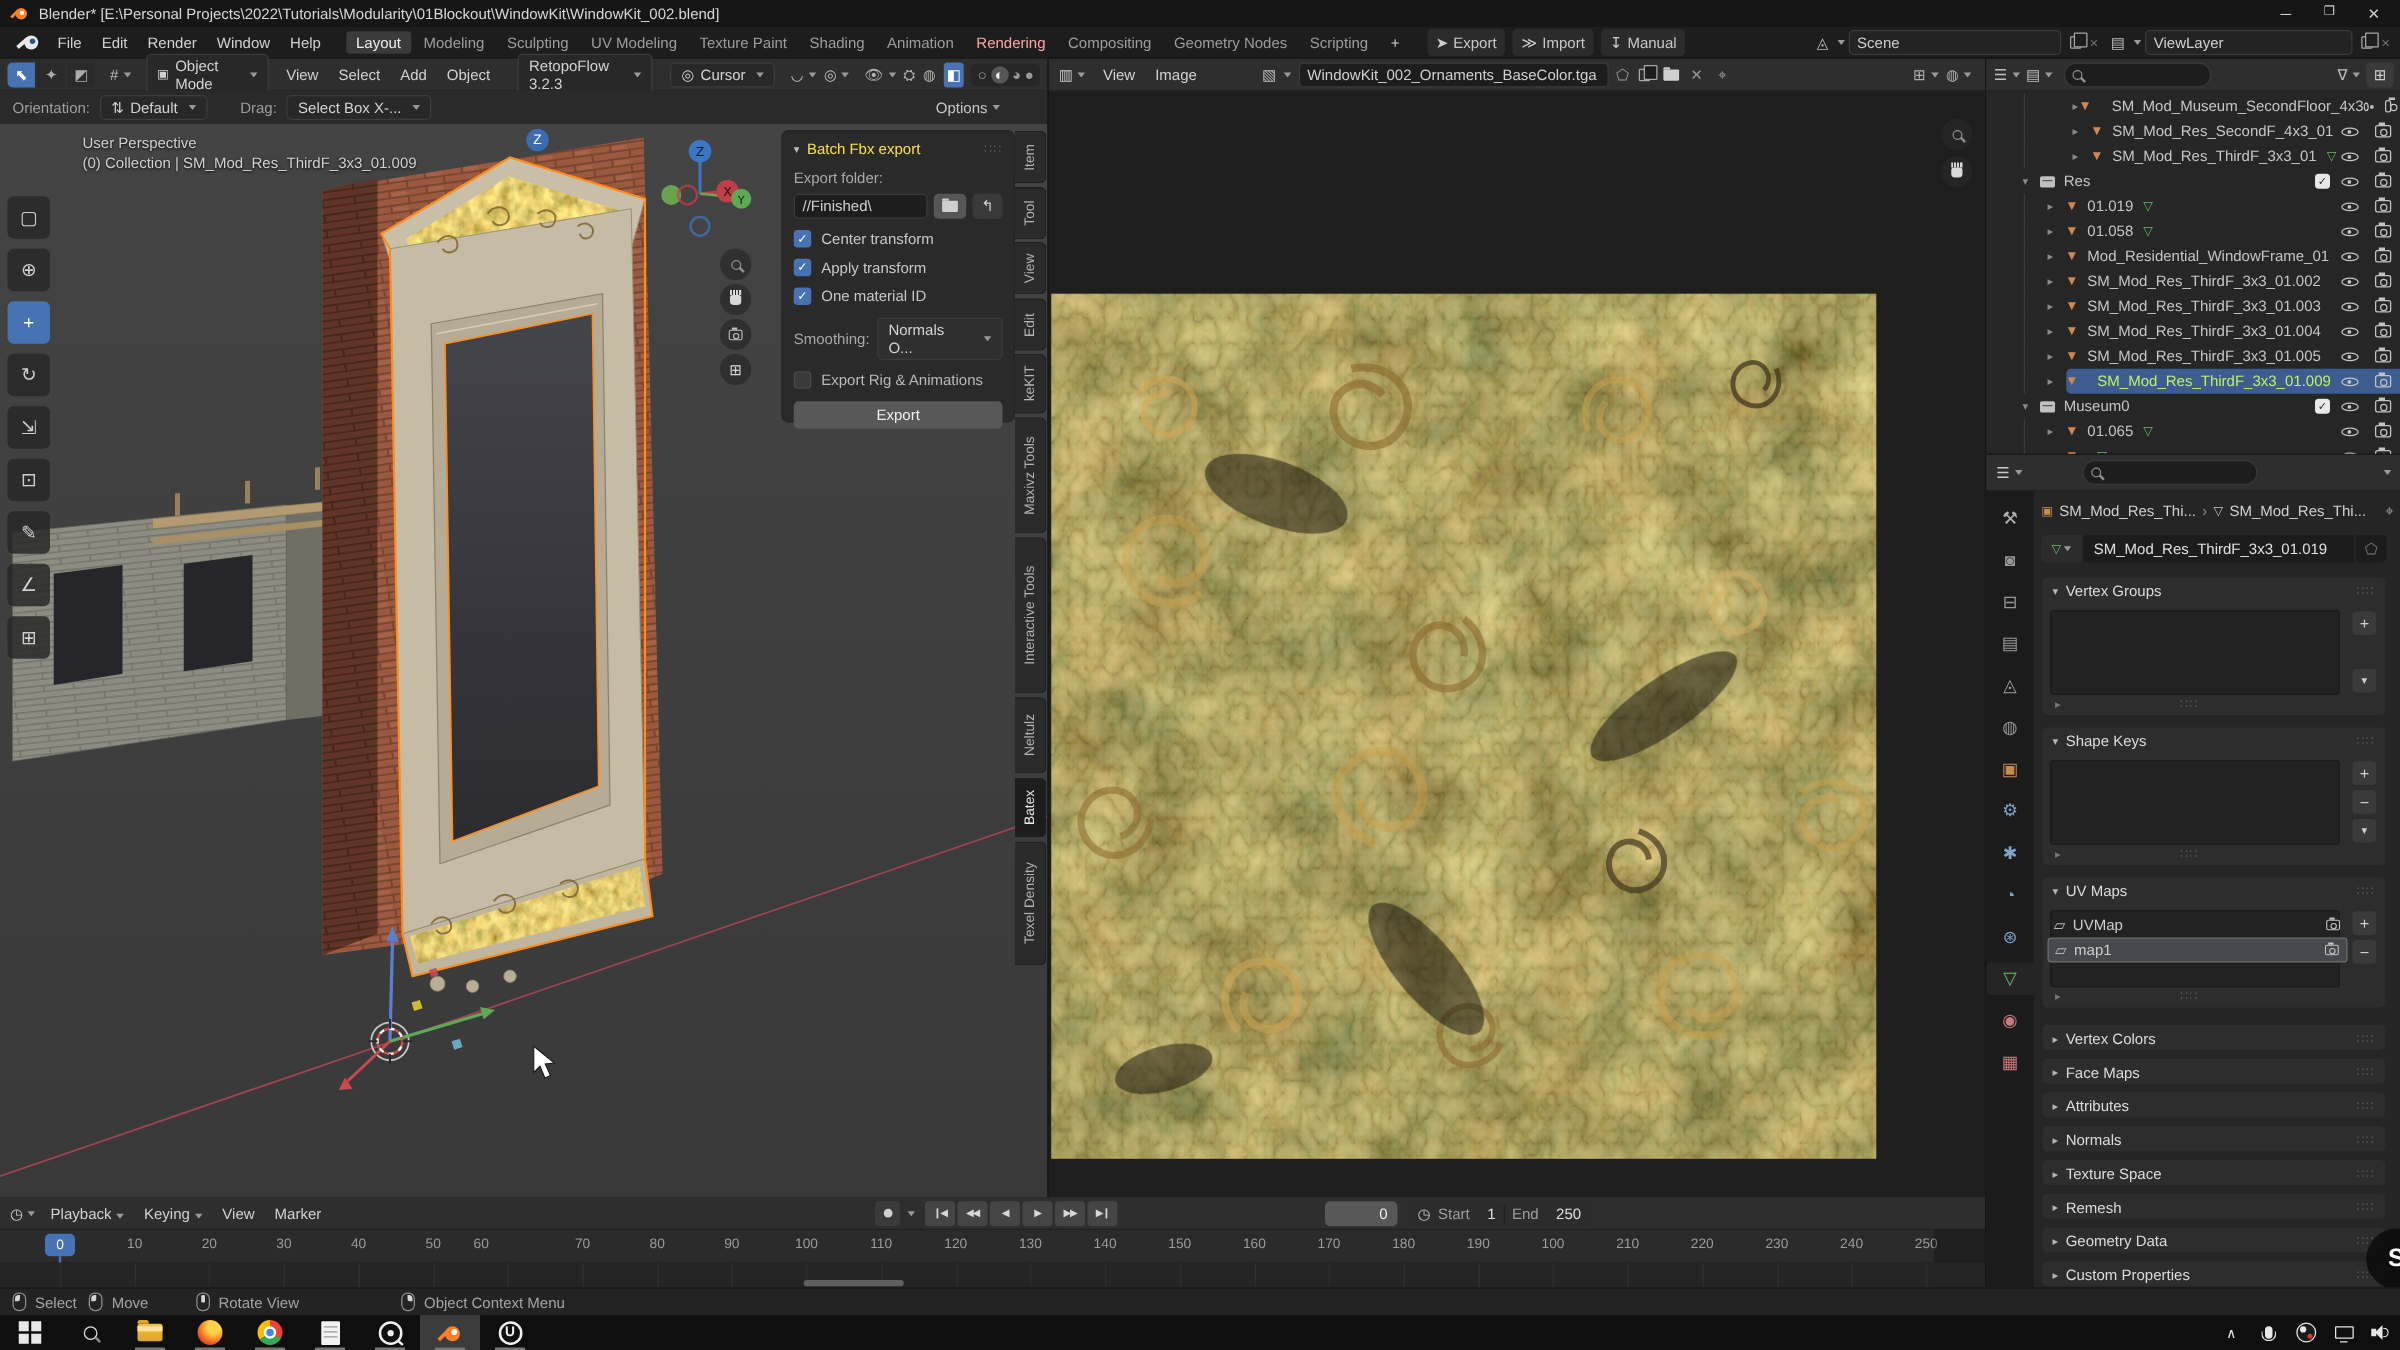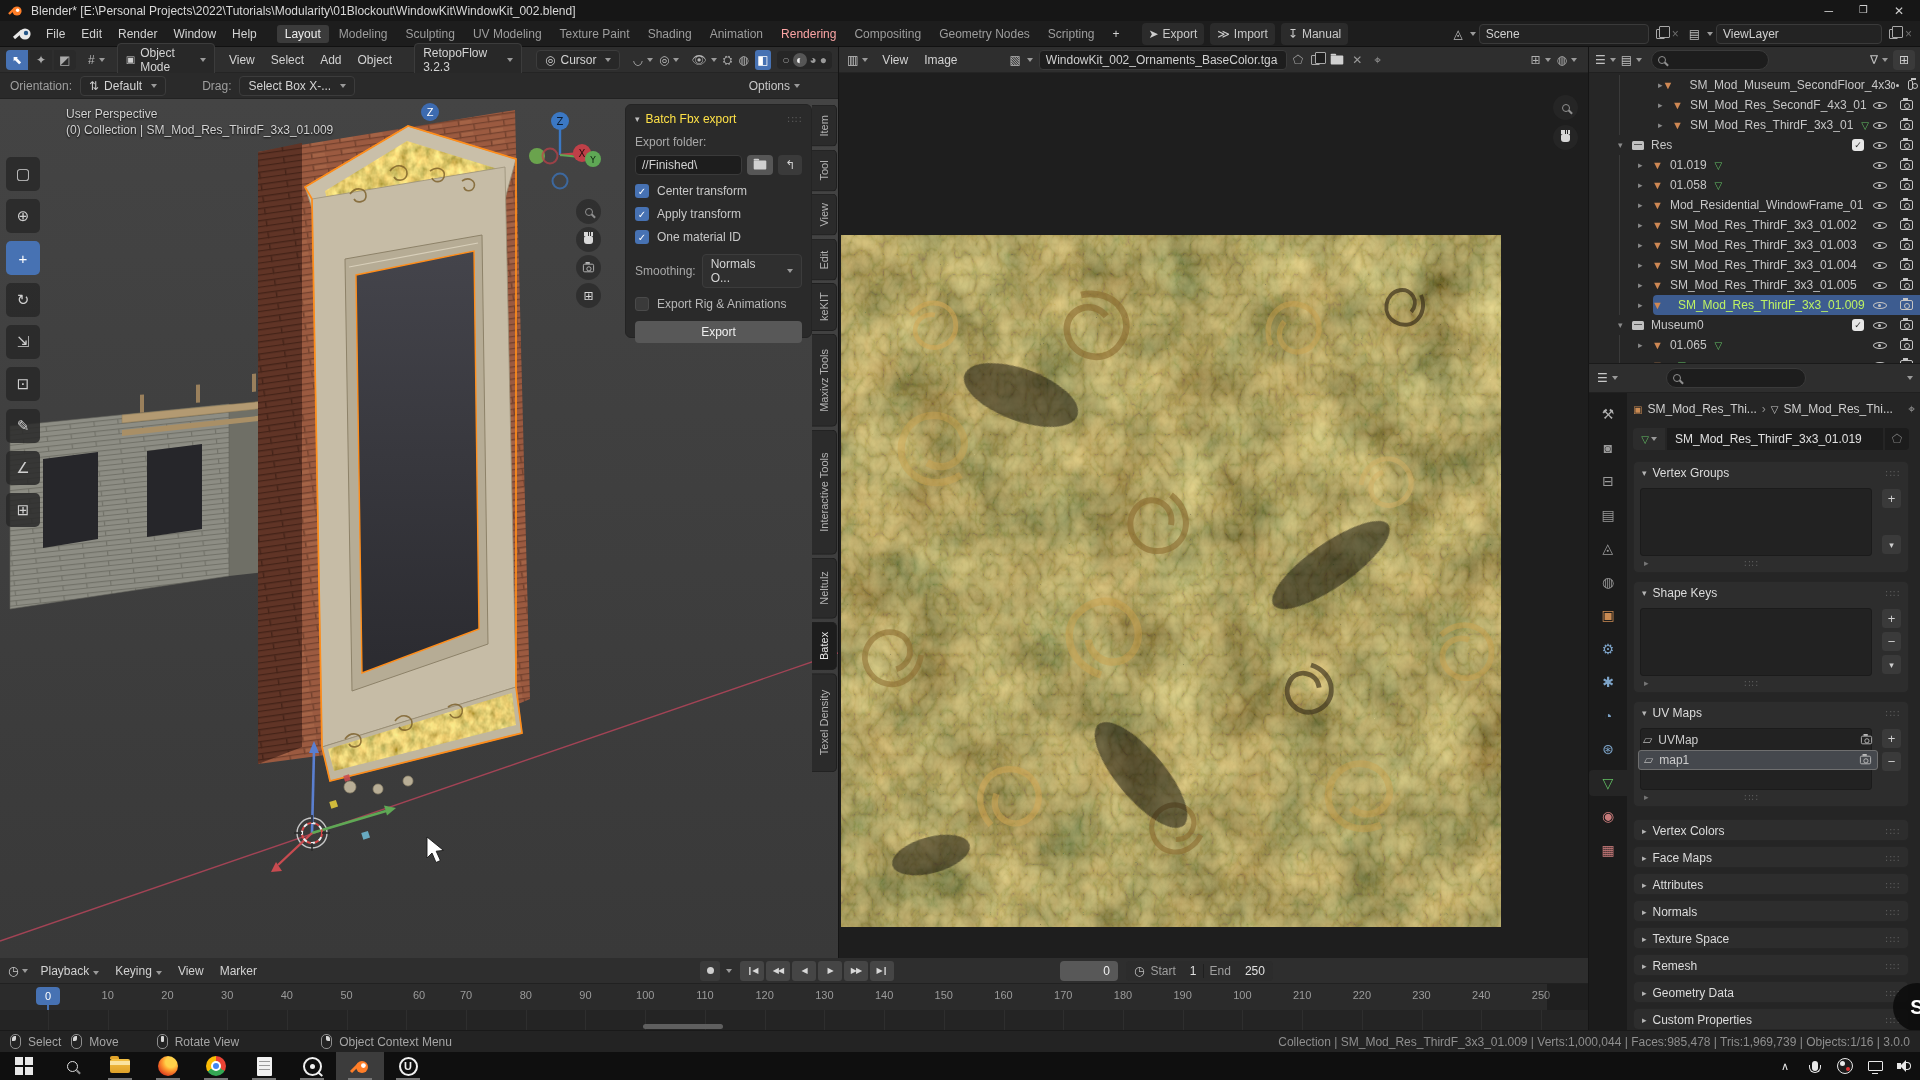--- a/index.html
+++ b/index.html
@@ -207,21 +207,21 @@
       <span style="color:#9a9a9a">●</span>
     </span>
   </div>
   <div id="vp-h2" class="abs">
     <span style="color:#9f9f9f">Orientation:</span>
     <span class="pill">
         <span style="color:#cfcfcf">⇅</span>
         <span>Default</span>
         <span class="car"></span>
       </span>
-    <span style="color:#9f9f9f;margin-left:28px">Drag:</span>
+    <span style="color:#9f9f9f;margin-left:18px">Drag:</span>
     <span class="pill">
         <span>Select Box X-...</span>
         <span class="car"></span>
       </span>
     <span style="flex:1"></span>
     <span class="flex" style="margin-right:28px;color:#c8c8c8">
         <span>Options</span>
         <span class="car"></span>
       </span>
   </div>
@@ -922,21 +922,21 @@
     </span>
   </div>
   <div id="tl-ruler" class="abs">
       <div class="abs" style="left: 36px; top: 3px; width: 24px; height: 18px; background: rgb(71, 114, 179); border-radius: 4px; color: rgb(255, 255, 255); display: flex; align-items: center; justify-content: center; font-size: 11px;">0</div>
       <div class="abs" style="left: 47px; top: 21px; width: 2px; height: 51px; background: rgb(71, 114, 179);"></div>
       <div class="fnum" style="left: 107.72px;">10</div>
       <div class="fnum" style="left: 167.44px;">20</div>
       <div class="fnum" style="left: 227.16px;">30</div>
       <div class="fnum" style="left: 286.88px;">40</div>
       <div class="fnum" style="left: 346.6px;">50</div>
-      <div class="fnum" style="left: 419px;">60</div>
+      <div class="fnum" style="left: 385px;">60</div>
       <div class="fnum" style="left: 466.04px;">70</div>
       <div class="fnum" style="left: 525.76px;">80</div>
       <div class="fnum" style="left: 585.48px;">90</div>
       <div class="fnum" style="left: 645.2px;">100</div>
       <div class="fnum" style="left: 704.92px;">110</div>
       <div class="fnum" style="left: 764.64px;">120</div>
       <div class="fnum" style="left: 824.36px;">130</div>
       <div class="fnum" style="left: 884.08px;">140</div>
       <div class="fnum" style="left: 943.8px;">150</div>
       <div class="fnum" style="left: 1003.52px;">160</div>
@@ -995,21 +995,20 @@
       <span class="flex" style="gap: 7px; margin-right: 72px; margin-left: 10px;">
         <span class="mi middle"></span>
         <span style="color: rgb(165, 165, 165);">Rotate View</span>
       </span>
       <span class="flex" style="gap: 7px; margin-right: 120px; margin-left: 10px;">
         <span class="mi right"></span>
         <span style="color: rgb(165, 165, 165);">Object Context Menu</span>
       </span>
     </span>
   <span style="flex:1"></span>
-  <span style="color:#8e8e8e">Collection | SM_Mod_Res_ThirdF_3x3_01.009 | Verts:1,000,044 | Faces:985,478 | Tris:1,969,739 | Objects:1/16 | 3.0.0</span>
 </div>
 
 <div id="taskbar" class="abs">
     <div class="tico">
       <span class="winlogo">
         <div></div>
         <div></div>
         <div></div>
         <div></div>
       </span>

